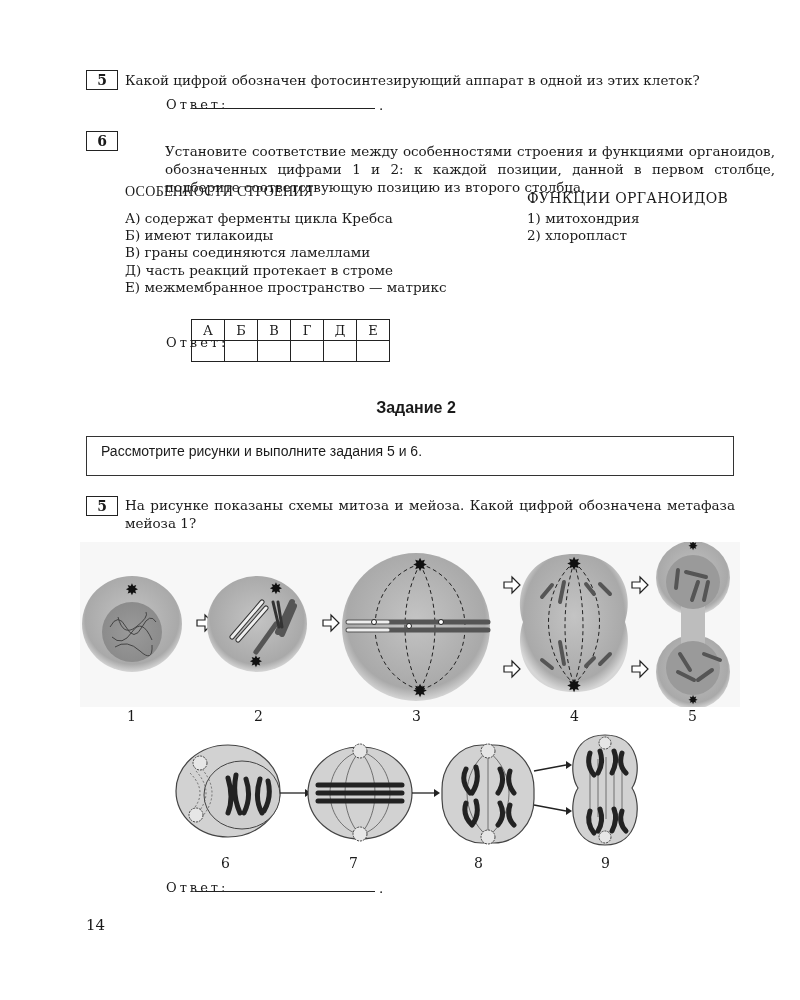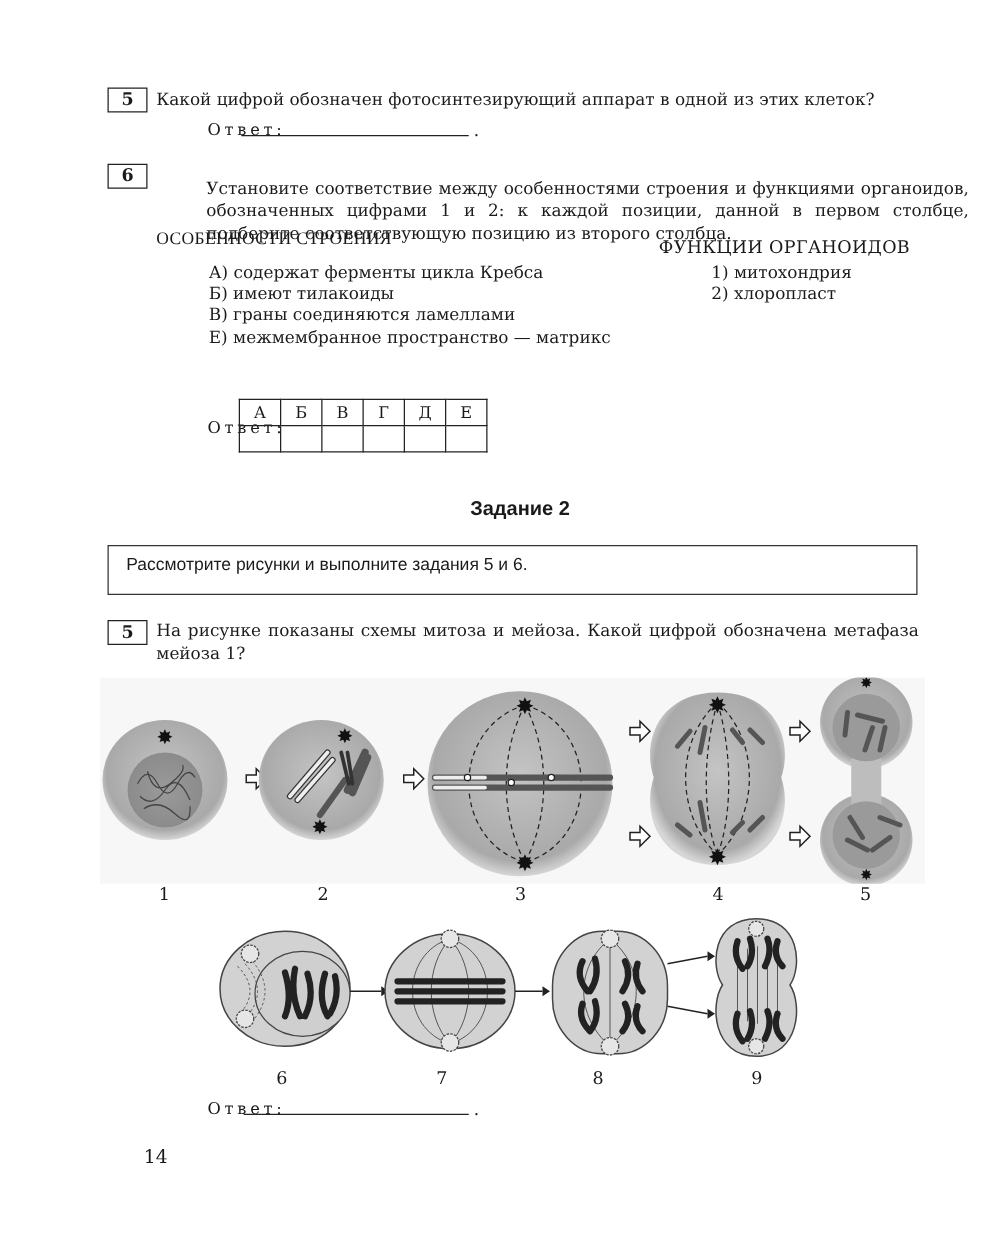--- a/index.html
+++ b/index.html
@@ -1,27 +1,27 @@
 <!DOCTYPE html>
 <html><head>
 <meta charset="utf-8">
 <style>
   html, body { margin:0; padding:0; background:#ffffff; }
   body { width:800px; height:1000px; position:relative; overflow:hidden;
          font-family:"DejaVu Serif", "Liberation Serif", serif; color:#1a1a1a; font-size:13.5px; }
-  .abs { position:absolute;margin-left:29px; }
+  .abs { position:absolute; }
   .numbox { position:absolute; width:30px; height:18px; border:1.3px solid #222; font-weight:bold;
             text-align:center; line-height:18px; font-size:14px; }
   .qtext { position:absolute; left:125px; width:610px; line-height:18px; text-align:justify; }
   .answer-label { position:absolute; letter-spacing:3px; font-size:13px;margin-left:41px; }
   .answer-line { position:absolute; border-bottom:1px solid #222; height:12px; }
   .answer-dot { position:absolute; }
   .col-head { position:absolute; font-size:14px; letter-spacing:0.3px; }
   .list { position:absolute; line-height:17.2px; font-size:13.5px; }
-  .list div { white-space:nowrap;margin-left:42px; }
+  .list div { white-space:nowrap; }
   table.ans { position:absolute; border-collapse:collapse; left:191px; top:319px; }
   table.ans td { border:1px solid #222; width:32px; height:20px; text-align:center; font-size:13px; padding:0; }
   .task-title { position:absolute; left:16px; width:800px; text-align:center; top:399px;
                 font-family:"Liberation Sans", sans-serif; font-weight:bold; font-size:16px; }
   .instr { position:absolute; left:86px; top:436px; width:644px; height:40px; border:1.3px solid #333;
            font-family:"Liberation Sans", sans-serif; font-size:14px; line-height:28px; padding-left:14px; box-sizing:border-box; width:648px; }
   .fig-label { position:absolute; font-size:14px; }
   svg { position:absolute; }
 </style>
 </head>
@@ -36,20 +36,21 @@
 <div class="numbox" style="left:86px;top:131px;">6</div>
 <div class="qtext" style="top:142px;margin-left:40px;">Установите соответствие между особенностями строения и функциями органоидов, обозначенных цифрами 1 и 2: к каждой позиции, данной в первом столбце, подберите соответствующую позицию из второго столбца.</div>
 
 <div class="col-head" style="left:125px;top:184px;font-family:Liberation Serif, serif;">ОСОБЕННОСТИ СТРОЕНИЯ</div>
 <div class="col-head" style="left:527px;top:190px;">ФУНКЦИИ ОРГАНОИДОВ</div>
 
 <div class="list" style="left:125px;top:210px;">
   <div>А) содержат ферменты цикла Кребса</div>
   <div>Б) имеют тилакоиды</div>
   <div>В) граны соединяются ламеллами</div>
+  <div>Д) часть реакций протекает в строме</div>
   <div>Е) межмембранное пространство — матрикс</div>
 </div>
 <div class="list" style="left:527px;top:210px;">
   <div>1) митохондрия</div>
   <div>2) хлоропласт</div>
 </div>
 
 <div class="answer-label" style="left:125px;top:335px;">Ответ:</div>
 <table class="ans">
   <tbody>

